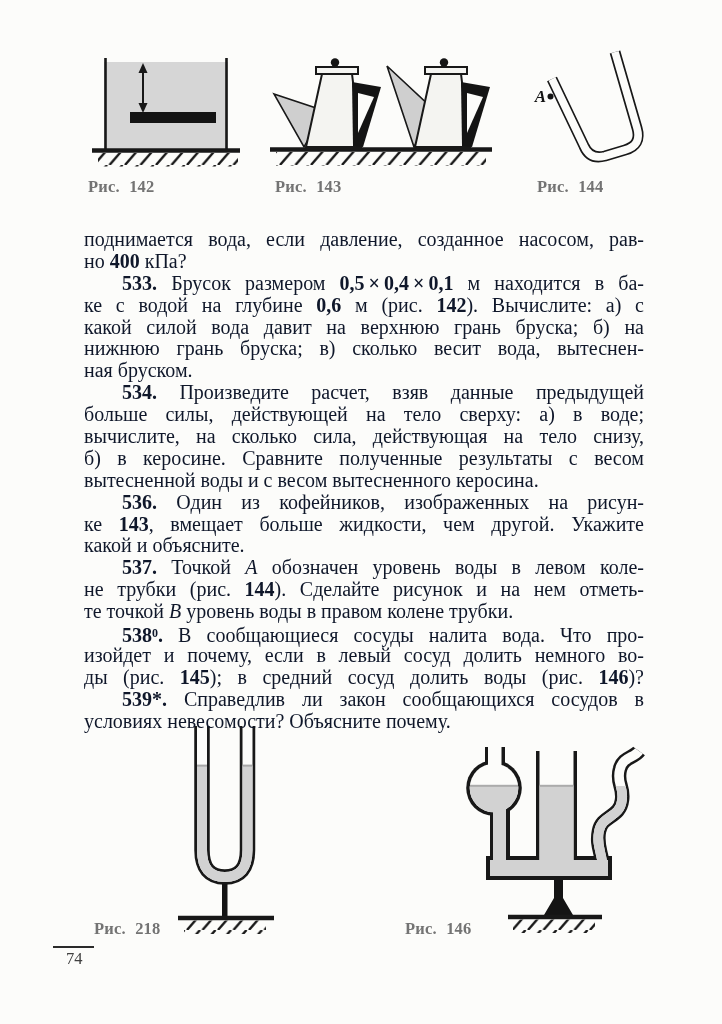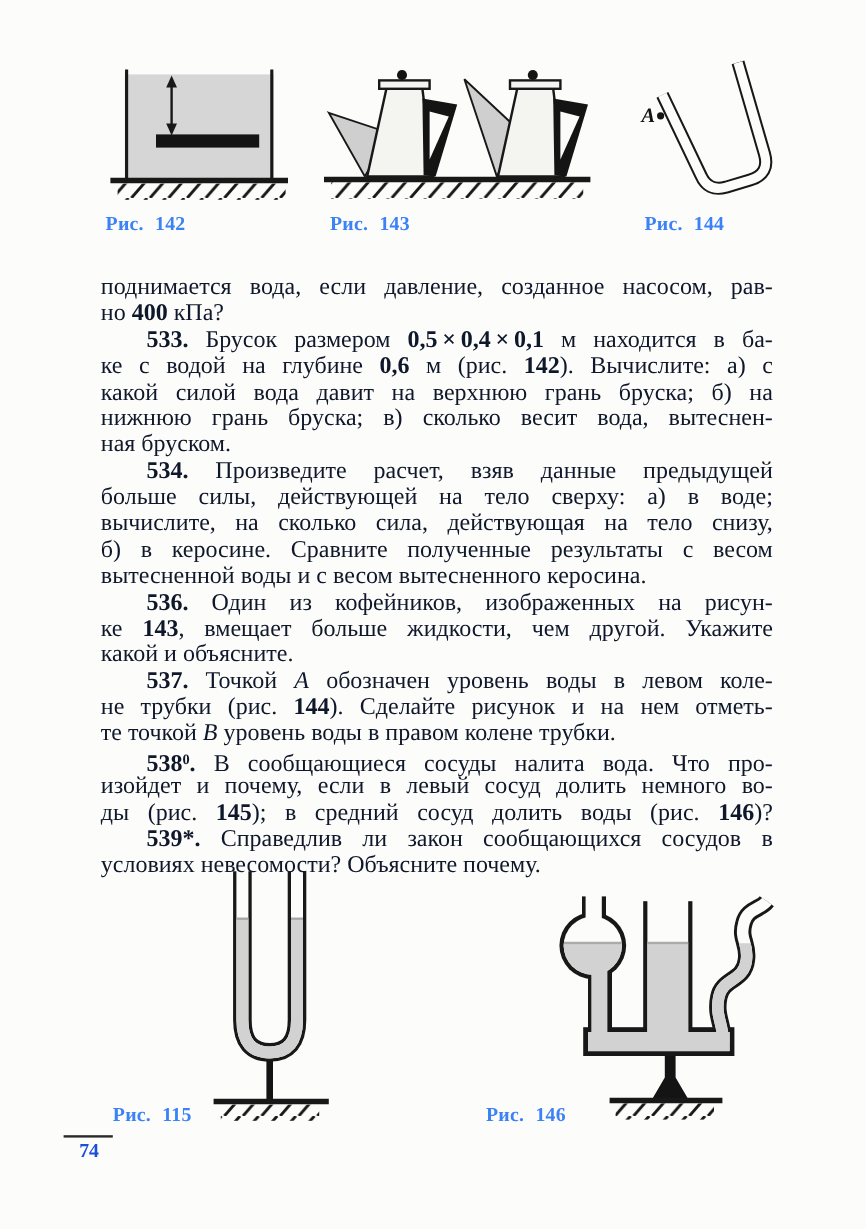--- a/index.html
+++ b/index.html
@@ -4,35 +4,35 @@
 <style>
   html,body{margin:0;padding:0;}
   body{
     width:722px;height:1024px;position:relative;overflow:hidden;
     background:#fcfcfa;
     font-family:"Liberation Serif","DejaVu Serif",serif;
     color:#181818;
   }
   .figs-svg{position:absolute;left:0;top:0;}
   .caption{
-    position:absolute;font-weight:700;font-size:16.5px;color:#3b82f6;
+    position:absolute;font-weight:700;font-size:16.5px;color:#737373;
     word-spacing:5px;letter-spacing:.2px;white-space:nowrap;
   }
   #textblock{
     position:absolute;left:84px;top:229px;width:560px;
     font-size:20px;color:#0f172a;
   }
   .tl{line-height:21.9px;height:21.9px;white-space:normal;}
   .tl.jst{text-align:justify;text-align-last:justify;}
   .tl.ind{text-indent:38px;}
   .b{font-weight:700;}
   .i{font-style:italic;}
   .sup{vertical-align:.45em;font-size:60%;}
   #pgrule{position:absolute;left:53px;top:946px;width:41px;height:2px;background:#2a2a2a;}
-  #pgnum{position:absolute;left:66px;top:949px;font-size:16.5px;font-weight:700;color:#1d4ed8;}
+  #pgnum{position:absolute;left:66px;top:949px;font-size:16.5px;font-weight:400;color:#404040;}
 </style>
 </head>
 <body>
 
 <svg class="figs-svg" width="722" height="1024" viewBox="0 0 722 1024">
   <defs>
     <pattern id="hatch" width="15.5" height="15" patternUnits="userSpaceOnUse">
       <path d="M14,0 L1,15" stroke="#181818" stroke-width="2.4" fill="none"></path>
     </pattern>
     <clipPath id="wclip146">
@@ -122,21 +122,21 @@
 
     <path d="M554,880 h9 v18 l10,17 h-29 l10,-17 z" fill="#141414"></path>
     <path d="M508,917 H602" stroke="#181818" stroke-width="4.6" fill="none"></path>
     <rect x="513" y="919.5" width="82" height="13.5" fill="url(#hatch)"></rect>
   </g>
 </svg>
 
 <div class="caption" style="left:88px;top:177px">Рис. 142</div>
 <div class="caption" style="left:275px;top:177px">Рис. 143</div>
 <div class="caption" style="left:537px;top:177px">Рис. 144</div>
-<div class="caption" style="left:94px;top:919px">Рис. 115</div>
+<div class="caption" style="left:94px;top:919px">Рис. 218</div>
 <div class="caption" style="left:405px;top:919px">Рис. 146</div>
 
 <div id="textblock">
     <div class="tl jst"><span>поднимается вода, если давление, созданное насосом, рав-</span></div>
     <div class="tl"><span>но </span><span class="b">400</span><span> кПа?</span></div>
     <div class="tl jst ind"><span class="b">533.</span><span> Брусок размером </span><span class="b">0,5 × 0,4 × 0,1</span><span> м находится в ба-</span></div>
     <div class="tl jst"><span>ке с водой на глубине </span><span class="b">0,6</span><span> м (рис. </span><span class="b">142</span><span>). Вычислите: а) с</span></div>
     <div class="tl jst"><span>какой силой вода давит на верхнюю грань бруска; б) на</span></div>
     <div class="tl jst"><span>нижнюю грань бруска; в) сколько весит вода, вытеснен-</span></div>
     <div class="tl"><span>ная бруском.</span></div>

